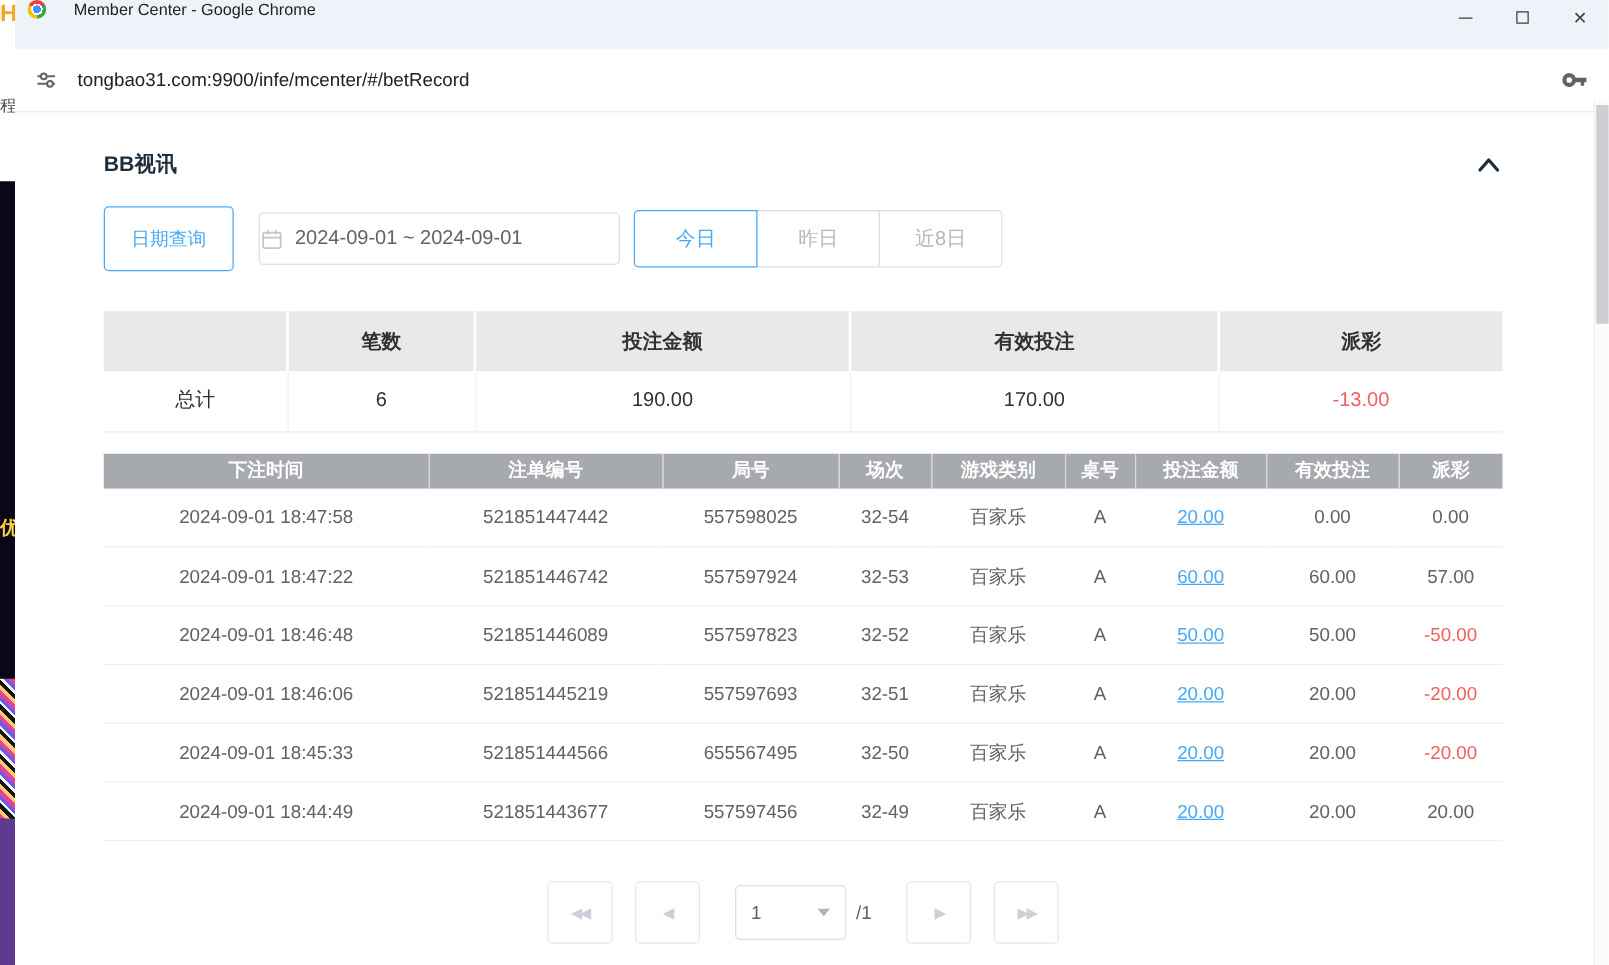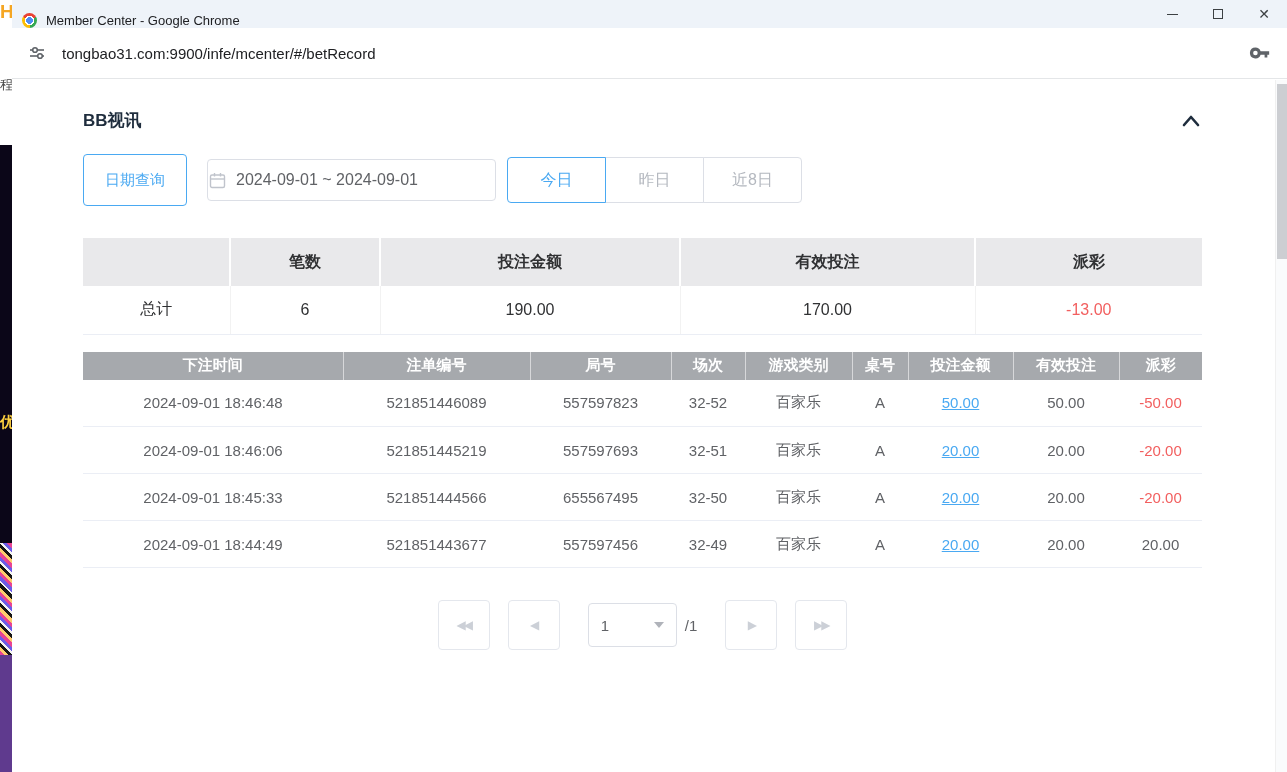--- a/index.html
+++ b/index.html
@@ -12,21 +12,21 @@
   .bs-h { position:absolute; top:1px; left:0; font-size:19px; font-weight:bold; color:#f5a623; }
   .bs-cheng { position:absolute; top:76px; left:0; font-size:13px; color:#4a4a4a; }
   .bs-dark { position:absolute; top:145px; left:0; width:12px; height:627px; background:#0b0618; }
   .bs-you { position:absolute; top:268px; left:0; font-size:15px; font-weight:bold; color:#ffd23f; }
   .bs-noise { position:absolute; top:398px; left:0; width:12px; height:112px;
     background:repeating-linear-gradient(45deg,#e84393 0 3px,#fdcb6e 3px 6px,#141414 6px 9px,#f3f3f3 9px 11px,#6c5ce7 11px 14px); }
   .bs-purple { position:absolute; top:510px; left:0; width:12px; height:117px; background:#5f3a8e; }
 
   
   .window { position:absolute; left:12px; top:0; width:1275px; height:772px; background:#fff; }
-  .titlebar { height:28px; background:#eef3f9; display:flex; align-items:flex-end; position:relative; }
+  .titlebar { height:39px; background:#eef3f9; display:flex; align-items:flex-start; position:relative;gap:13px; }
   .chrome-logo { width:15px; height:15px; border-radius:50%; margin-left:10px; flex:0 0 auto;
     background: radial-gradient(circle,#4e8df5 0 30%,#fff 30% 43%,rgba(0,0,0,0) 43%),
                 conic-gradient(from -60deg,#EA4335 0 120deg,#34A853 0 240deg,#FBBC05 0 360deg); }
   .win-title { margin-left:9px; font-size:13px; color:#202124; }
   .win-controls { position:absolute; right:0; top:0; height:28px; display:flex; }
   .wc { width:46px; height:28px; display:flex; align-items:center; justify-content:center; color:#3c4043; background:transparent; border:none; cursor:default; }
   .min-glyph { display:block; width:11px; border-top:1.4px solid #3c4043; }
   .max-glyph { display:block; width:10px; height:10px; border:1.4px solid #3c4043; }
   .close-glyph { font-size:14px; line-height:1; }
 
@@ -214,21 +214,43 @@
             <th>局号</th>
             <th>场次</th>
             <th>游戏类别</th>
             <th>桌号</th>
             <th>投注金额</th>
             <th>有效投注</th>
             <th>派彩</th>
           </tr>
         </thead>
         <tbody>
-
+        <tr>
+          <td>2024-09-01 18:47:58</td>
+          <td>521851447442</td>
+          <td>557598025</td>
+          <td>32-54</td>
+          <td>百家乐</td>
+          <td>A</td>
+          <td><a class="amount-link">20.00</a></td>
+          <td>0.00</td>
+          <td>0.00</td>
+        </tr>
+
+        <tr>
+          <td>2024-09-01 18:47:22</td>
+          <td>521851446742</td>
+          <td>557597924</td>
+          <td>32-53</td>
+          <td>百家乐</td>
+          <td>A</td>
+          <td><a class="amount-link">60.00</a></td>
+          <td>60.00</td>
+          <td>57.00</td>
+        </tr>
 
         <tr>
           <td>2024-09-01 18:46:48</td>
           <td>521851446089</td>
           <td>557597823</td>
           <td>32-52</td>
           <td>百家乐</td>
           <td>A</td>
           <td><a class="amount-link">50.00</a></td>
           <td>50.00</td>

